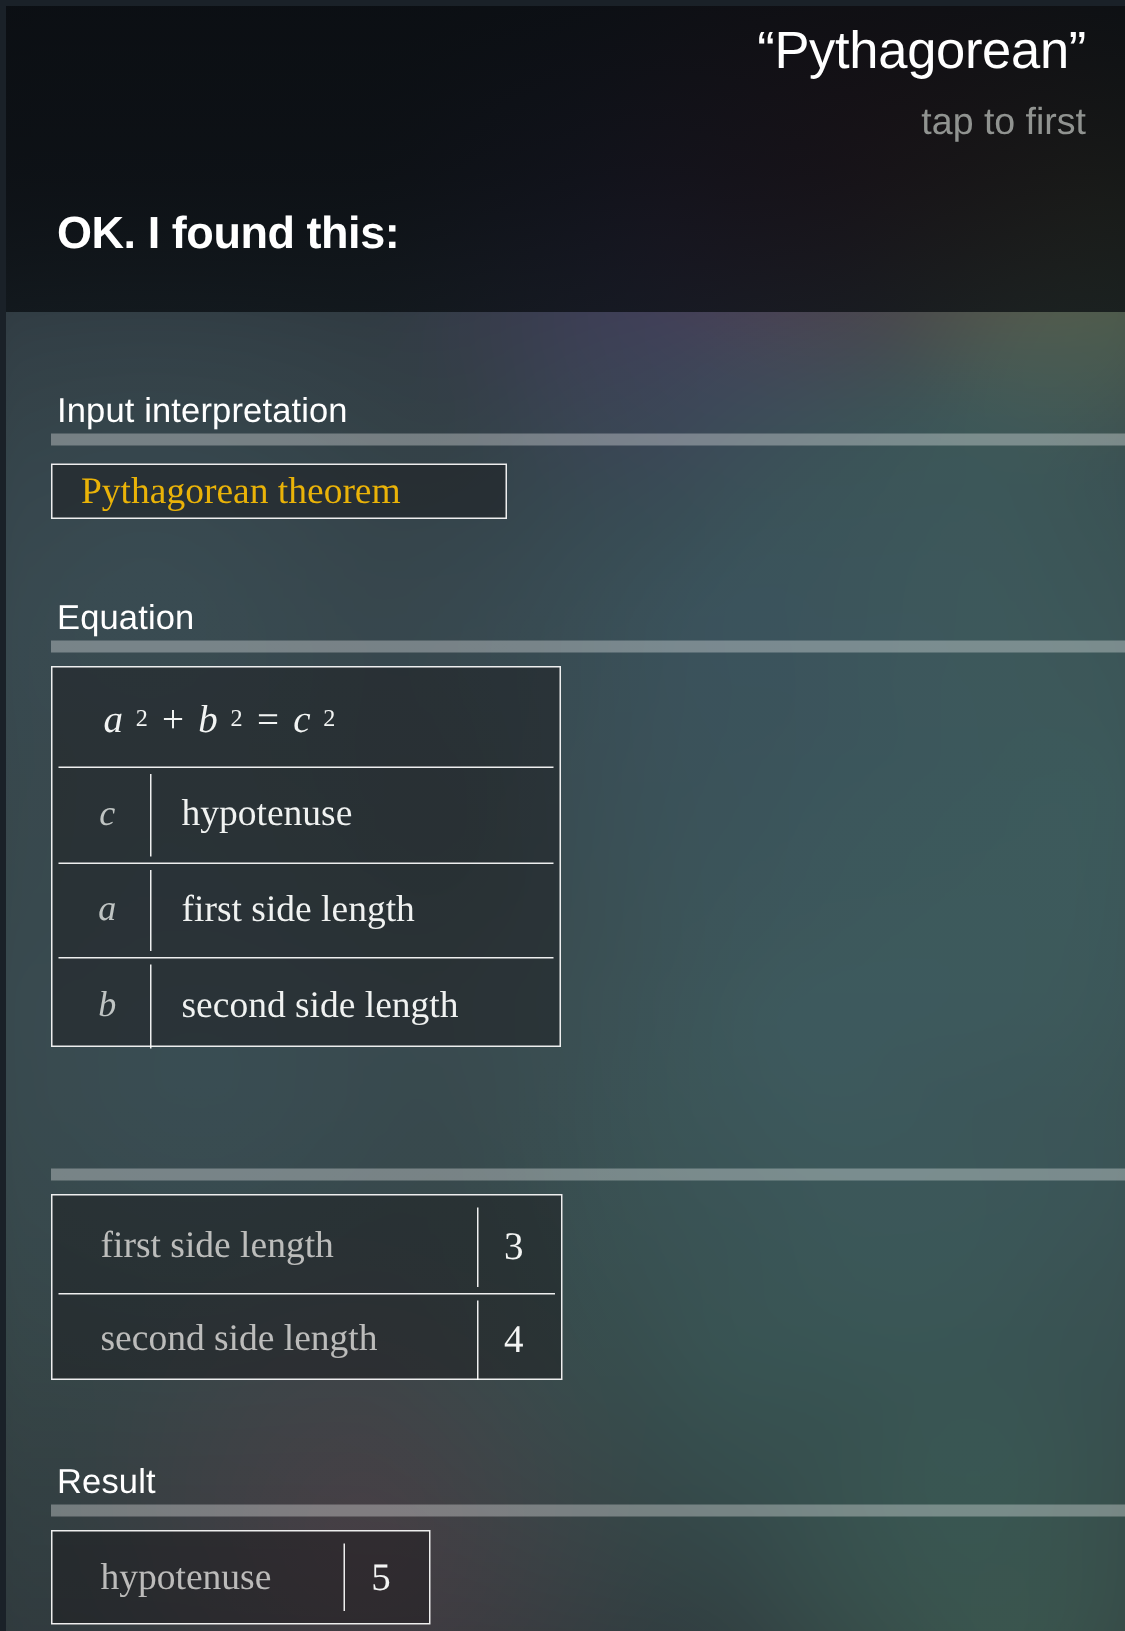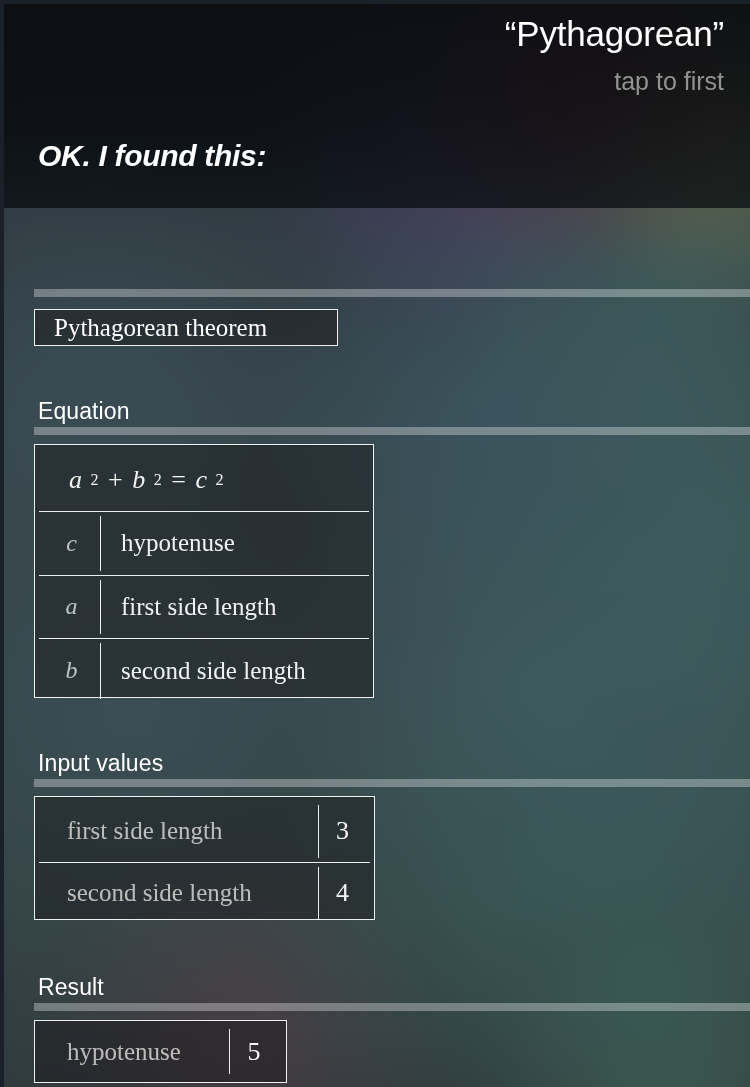--- a/index.html
+++ b/index.html
@@ -93,21 +93,20 @@
 
   #answer-line {
     position: absolute;
     left: 30px;
     top: 131px;
     font-size: 30px;
     font-weight: bold;
     color: #ffffff;
     letter-spacing: -0.3px;
     white-space: nowrap;
-    font-style: italic;
   }
 
   
   #result-card {
     position: absolute;
     left: 0;
     top: 204px;
     right: 0;
     bottom: 0;
   }
@@ -145,21 +144,21 @@
     display: flex;
     align-items: stretch;
     border-bottom: 1px solid rgba(255,255,255,0.92);
   }
   .wa-row:last-child { border-bottom: none; }
 
   .wa-cell {
     display: flex;
     align-items: center;
     font-family: "Liberation Serif", serif;
-    color: #ffffff;
+    color: #eab308;
     white-space: nowrap;
   }
 
   .wa-cell.divider-right {
     border-right: 1px solid rgba(255,255,255,0.92);
   }
 
   
   #sec-input-interp { top: 48px; height: 140px; }
 
@@ -277,20 +276,21 @@
 
   <div id="header">
     <div id="query-text">“Pythagorean”</div>
     <div id="tap-to-edit">tap to first</div>
     <div id="answer-line">OK. I found this:</div>
   </div>
 
   <div id="result-card">
 
     <div class="section" id="sec-input-interp">
+      <div class="section-title">Input interpretation</div>
       <div class="section-rule"></div>
 
       <div class="wa-box" id="input-interp-box">
         <div class="wa-row" style="height:100%">
           <div class="wa-cell">Pythagorean theorem</div>
         </div>
       </div>
     </div>
 
     <div class="section" id="sec-equation">
@@ -324,21 +324,20 @@
 
         <div class="wa-row var-row">
           <div class="wa-cell var-key divider-right">b</div>
           <div class="wa-cell var-desc">second side length</div>
         </div>
 
       </div>
     </div>
 
     <div class="section" id="sec-input-values">
-      <div class="section-title">Input values</div>
       <div class="section-rule"></div>
 
       <div class="wa-box" id="input-values-box">
         <div class="wa-row iv-row">
           <div class="wa-cell iv-label divider-right">first side length</div>
           <div class="wa-cell iv-value">3</div>
         </div>
         <div class="wa-row iv-row">
           <div class="wa-cell iv-label divider-right">second side length</div>
           <div class="wa-cell iv-value">4</div>

